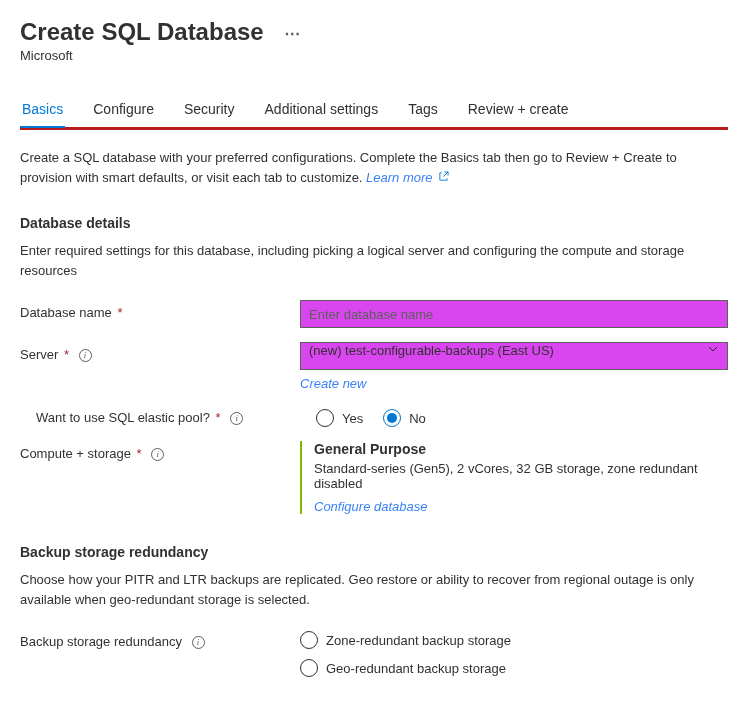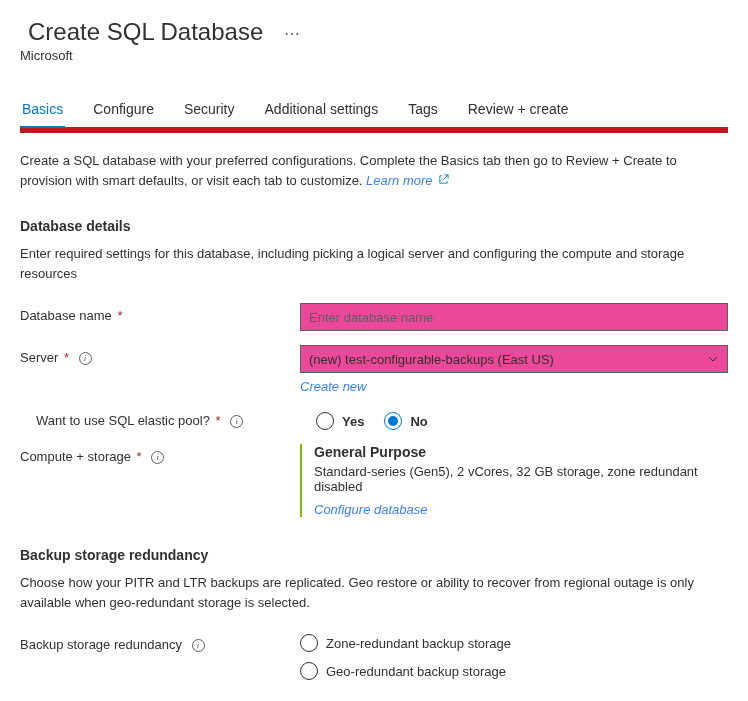--- a/index.html
+++ b/index.html
@@ -4,46 +4,46 @@
   <style>
     * { box-sizing: border-box; margin: 0; padding: 0; }
     body {
       font-family: "Segoe UI", -apple-system, sans-serif;
       font-size: 13px;
       color: #323130;
       background: #fff;
       padding: 18px 20px;
       width: 748px;
     }
-    .page-title { font-size: 24px; font-weight: 400; margin-bottom: 2px; margin-left: 8px; }
+    .page-title { font-size: 24px; font-weight: 700; margin-bottom: 2px; }
     .more-dots { display:inline-block; margin-left: 14px; color:#605e5c; font-size:16px; vertical-align: middle;}
     .subtitle { font-size: 13px; color: #323130; margin-bottom: 30px; }
-    .tabs { display: flex; gap: 26px; border-bottom: 6px solid #b91c1c; margin-bottom: 18px; }
+    .tabs { display: flex; gap: 26px; border-bottom: 3px solid #b91c1c; margin-bottom: 18px; }
     .tab { padding: 8px 2px 10px; font-size: 14px; color: #323130; cursor: pointer; position: relative; }
     .tab.active { color: #0078d4; }
     .tab.active::after { content:""; position:absolute; left:0; right:0; bottom:-1px; height:2px; background:#0078d4; }
     .intro { font-size: 13px; color:#323130; line-height: 1.5; margin-bottom: 28px; }
     .link { color: #3b82f6; text-decoration: none; cursor: pointer; font-style: italic; }
     .ext-icon { display:inline-block; width:11px; height:11px; vertical-align: baseline; margin-left:2px;}
     .section-header { font-size: 14px; font-weight: 600; margin-bottom: 10px; }
     .section-desc { font-size: 13px; color:#323130; line-height:1.5; margin-bottom: 20px; }
     .form-row { display:flex; align-items:flex-start; margin-bottom: 14px; }
     .form-label { width: 280px; flex-shrink:0; font-size:13px; color:#323130; padding-top:5px; }
     .req { color:#a4262c; margin-left:2px; }
     .info-icon { display:inline-block; width:13px; height:13px; border:1px solid #605e5c; border-radius:50%; font-size:9px; line-height:11px; text-align:center; color:#605e5c; margin-left:6px; vertical-align:middle; font-style: italic; font-family: Georgia, serif;}
     .form-control { flex:1; }
     .text-input, .select-input {
       width: 100%; height: 28px; border:1px solid #605e5c; padding: 0 8px;
-      font-size:13px; font-family:inherit; background:#ec4899; color:#323130;
+      font-size:13px; font-family:inherit; background:#d946ef; color:#323130;
     }
     .text-input::placeholder { color:#605e5c; }
-    .select-input { display:flex; align-items:center; justify-content:space-between; cursor:pointer; }
+    .select-input { display:flex; align-items:flex-start; justify-content:space-between; cursor:pointer; }
     .chev { width:12px; height:12px; }
     .sub-link { display:block; margin-top:6px; font-size:13px; }
-    .radio-row { display:flex; align-items:flex-end; gap:20px; padding-top:4px;font-weight:bold;}
+    .radio-row { display:flex; align-items:flex-end; gap:20px; padding-top:4px;}
     .radio-opt { display:flex; align-items:center; gap:8px; font-size:13px; cursor:pointer;}
     .radio-circle { width:18px; height:18px; border:1px solid #323130; border-radius:50%; display:flex; align-items:center; justify-content:center;}
     .radio-circle.selected { border-color:#0078d4;}
     .radio-dot { width:10px; height:10px; background:#0078d4; border-radius:50%; }
     .compute-block { border-left: 2px solid #7fba00; padding-left: 12px; }
     .compute-title { font-weight:600; font-size:14px; margin-bottom:4px;}
     .compute-desc { font-size:13px; color:#323130; margin-bottom:8px;}
     .vstack { display:flex; flex-direction:column; gap:10px; padding-top:2px;}
   </style>
 </head>

